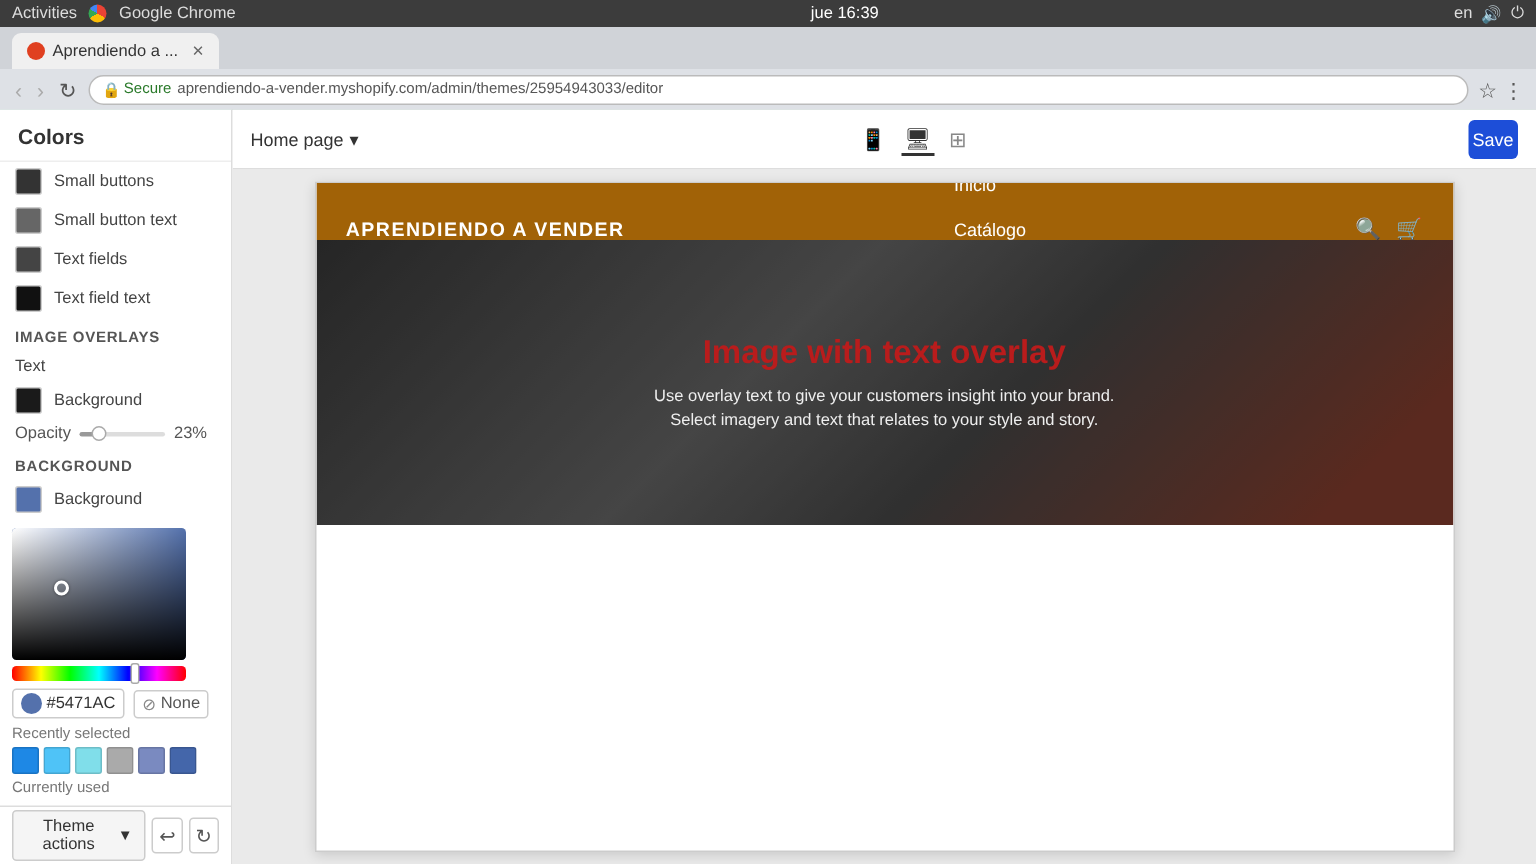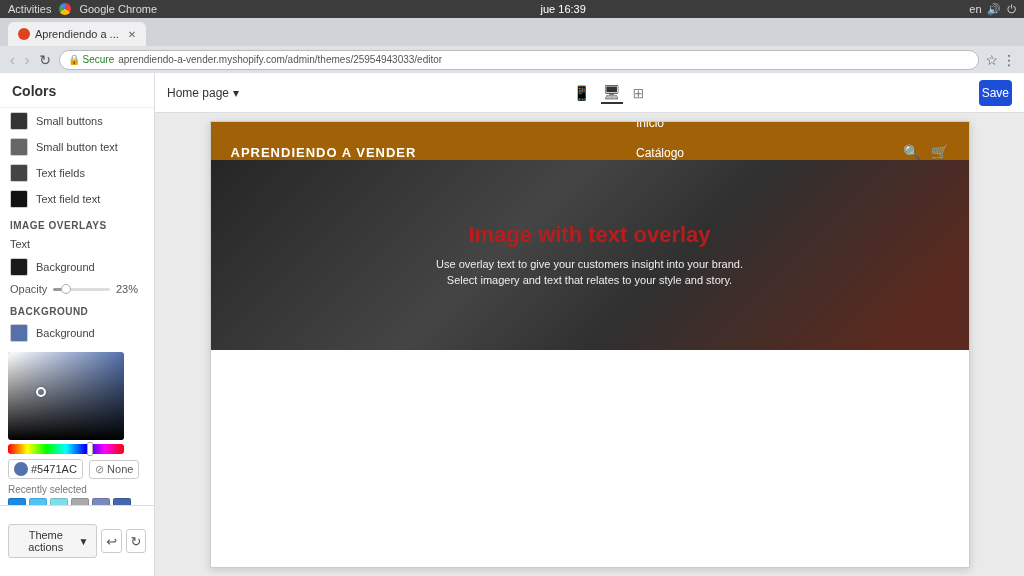--- a/index.html
+++ b/index.html
@@ -261,21 +261,21 @@
       width: 18px;
       height: 18px;
       border-radius: 2px;
       border: 1px solid rgba(0,0,0,0.15);
       cursor: pointer;
     }
 
     
     .sidebar-bottom {
       border-top: 1px solid #ddd;
-      padding: 18px 8px;
+      padding: 2px 8px;
       display: flex;
       align-items: center;
       gap: 4px;
     }
     .theme-actions-btn {
       display: flex;
       align-items: center;
       gap: 4px;
       background: #f5f5f5;
       border: 1px solid #ccc;

